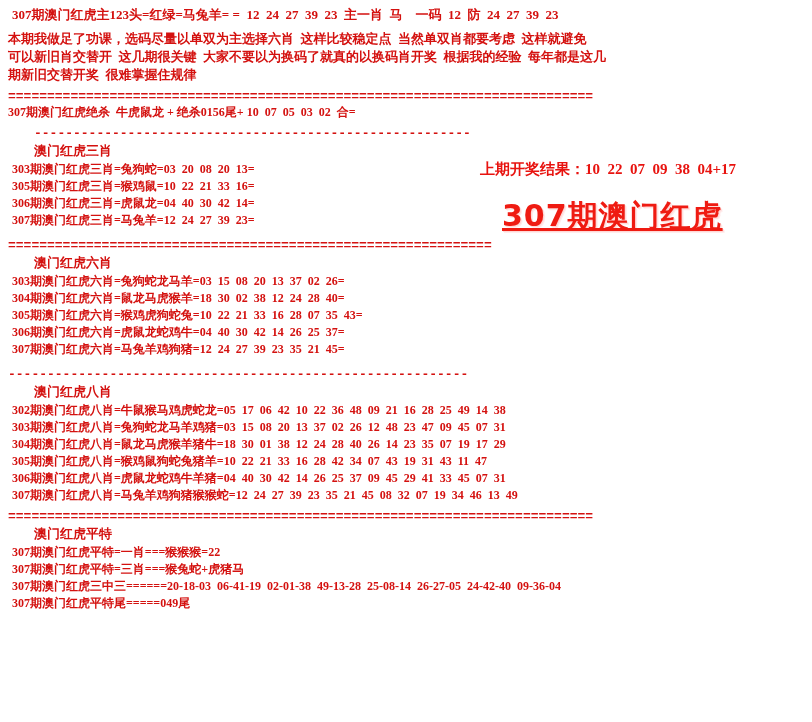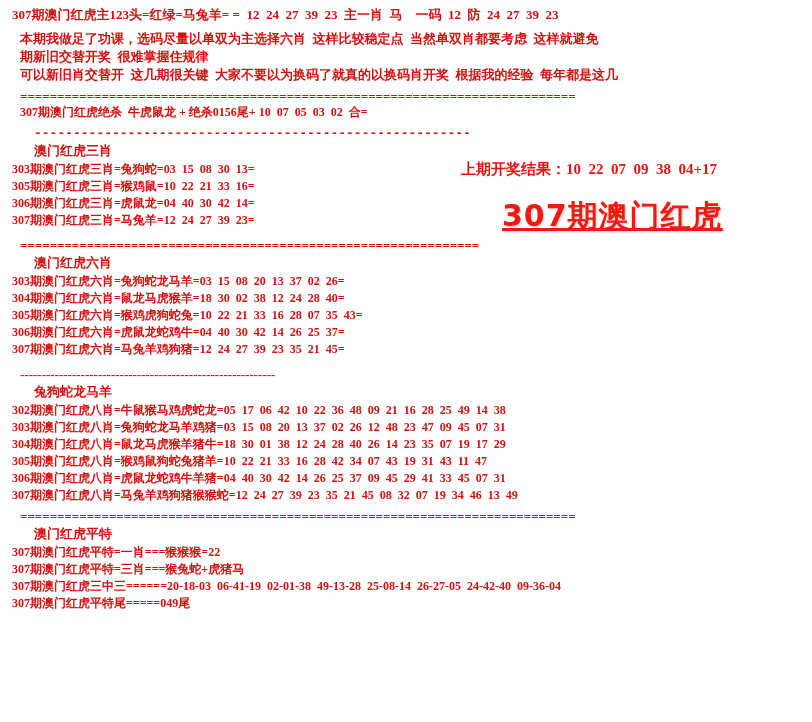--- a/index.html
+++ b/index.html
@@ -30,41 +30,41 @@
   }
   .sep {
     font-size: 13px;
     line-height: 14px;
     white-space: pre;
     color: #d4110f;
     letter-spacing: 0px;
     font-family: "Liberation Mono", "DejaVu Sans Mono", monospace;
     font-weight: bold;
   }
-  .indent1 { padding-left: 20px; font-family: Liberation Serif, serif; }
+  .indent1 { padding-left: 8px; }
   .indent2 { padding-left: 34px; }
 
   .topline { padding-left: 12px; padding-top: 6px; }
 
   .block { margin-top: 0px; }
 
   .grp-title {
     padding-left: 34px;
     font-size: 13px;
     font-weight: bold;
     line-height: 20px;
     white-space: pre;
   }
 
   .rows .line { padding-left: 12px; }
 
   
   .right-result {
     position: absolute;
-    left: 461px;
+    left: 480px;
     top: 160px;
     font-size: 15px;
     font-weight: bold;
     color: #e8130f;
     white-space: pre;
     font-family: "Liberation Serif", serif;
   }
   .big-title {
     position: absolute;
     left: 502px;
@@ -86,38 +86,38 @@
 <body>
 
 <div class="page">
 
   <div class="hdr-line topline">307期澳门红虎主123头=红绿=马兔羊= =  12  24  27  39  23  主一肖  马    一码  12  防  24  27  39  23</div>
 
   <div class="spacer6"></div>
 
   <div>
     <div class="hdr-line indent1">本期我做足了功课，选码尽量以单双为主选择六肖  这样比较稳定点  当然单双肖都要考虑  这样就避免</div>
+    <div class="hdr-line indent1">可以新旧肖交替开  这几期很关键  大家不要以为换码了就真的以换码肖开奖  根据我的经验  每年都是这几</div>
     <div class="hdr-line indent1">期新旧交替开奖  很难掌握住规律</div>
-    <div class="hdr-line indent1">可以新旧肖交替开  这几期很关键  大家不要以为换码了就真的以换码肖开奖  根据我的经验  每年都是这几</div>
   </div>
 
   <div class="spacer6"></div>
 
   <div class="sep indent1">===========================================================================</div>
 
   <div class="line indent1">307期澳门红虎绝杀  牛虎鼠龙 + 绝杀0156尾+ 10  07  05  03  02  合=</div>
 
   <div class="spacer6"></div>
 
   <div class="sep indent2">--------------------------------------------------------</div>
 
   <div class="block">
     <div class="grp-title">澳门红虎三肖</div>
     <div class="rows">
-      <div class="line">303期澳门红虎三肖=兔狗蛇=03  15  08  30  13=</div>
+      <div class="line">303期澳门红虎三肖=兔狗蛇=03  20  08  20  13=</div>
       <div class="line">305期澳门红虎三肖=猴鸡鼠=10  22  21  33  16=</div>
       <div class="line">306期澳门红虎三肖=虎鼠龙=04  40  30  42  14=</div>
       <div class="line">307期澳门红虎三肖=马兔羊=12  24  27  39  23=</div>
     </div>
   </div>
 
   <div class="spacer10"></div>
   <div class="sep indent1">==============================================================</div>
 
   <div class="block">
@@ -128,21 +128,21 @@
       <div class="line">305期澳门红虎六肖=猴鸡虎狗蛇兔=10  22  21  33  16  28  07  35  43=</div>
       <div class="line">306期澳门红虎六肖=虎鼠龙蛇鸡牛=04  40  30  42  14  26  25  37=</div>
       <div class="line">307期澳门红虎六肖=马兔羊鸡狗猪=12  24  27  39  23  35  21  45=</div>
     </div>
   </div>
 
   <div class="spacer10"></div>
   <div class="sep indent1">-----------------------------------------------------------</div>
 
   <div class="block">
-    <div class="grp-title">兔狗蛇龙马羊</div>
+    <div class="grp-title">澳门红虎八肖</div>
     <div class="rows">
       <div class="line">302期澳门红虎八肖=牛鼠猴马鸡虎蛇龙=05  17  06  42  10  22  36  48  09  21  16  28  25  49  14  38</div>
       <div class="line">303期澳门红虎八肖=兔狗蛇龙马羊鸡猪=03  15  08  20  13  37  02  26  12  48  23  47  09  45  07  31</div>
       <div class="line">304期澳门红虎八肖=鼠龙马虎猴羊猪牛=18  30  01  38  12  24  28  40  26  14  23  35  07  19  17  29</div>
       <div class="line">305期澳门红虎八肖=猴鸡鼠狗蛇兔猪羊=10  22  21  33  16  28  42  34  07  43  19  31  43  11  47</div>
       <div class="line">306期澳门红虎八肖=虎鼠龙蛇鸡牛羊猪=04  40  30  42  14  26  25  37  09  45  29  41  33  45  07  31</div>
       <div class="line">307期澳门红虎八肖=马兔羊鸡狗猪猴猴蛇=12  24  27  39  23  35  21  45  08  32  07  19  34  46  13  49</div>
     </div>
   </div>
 

